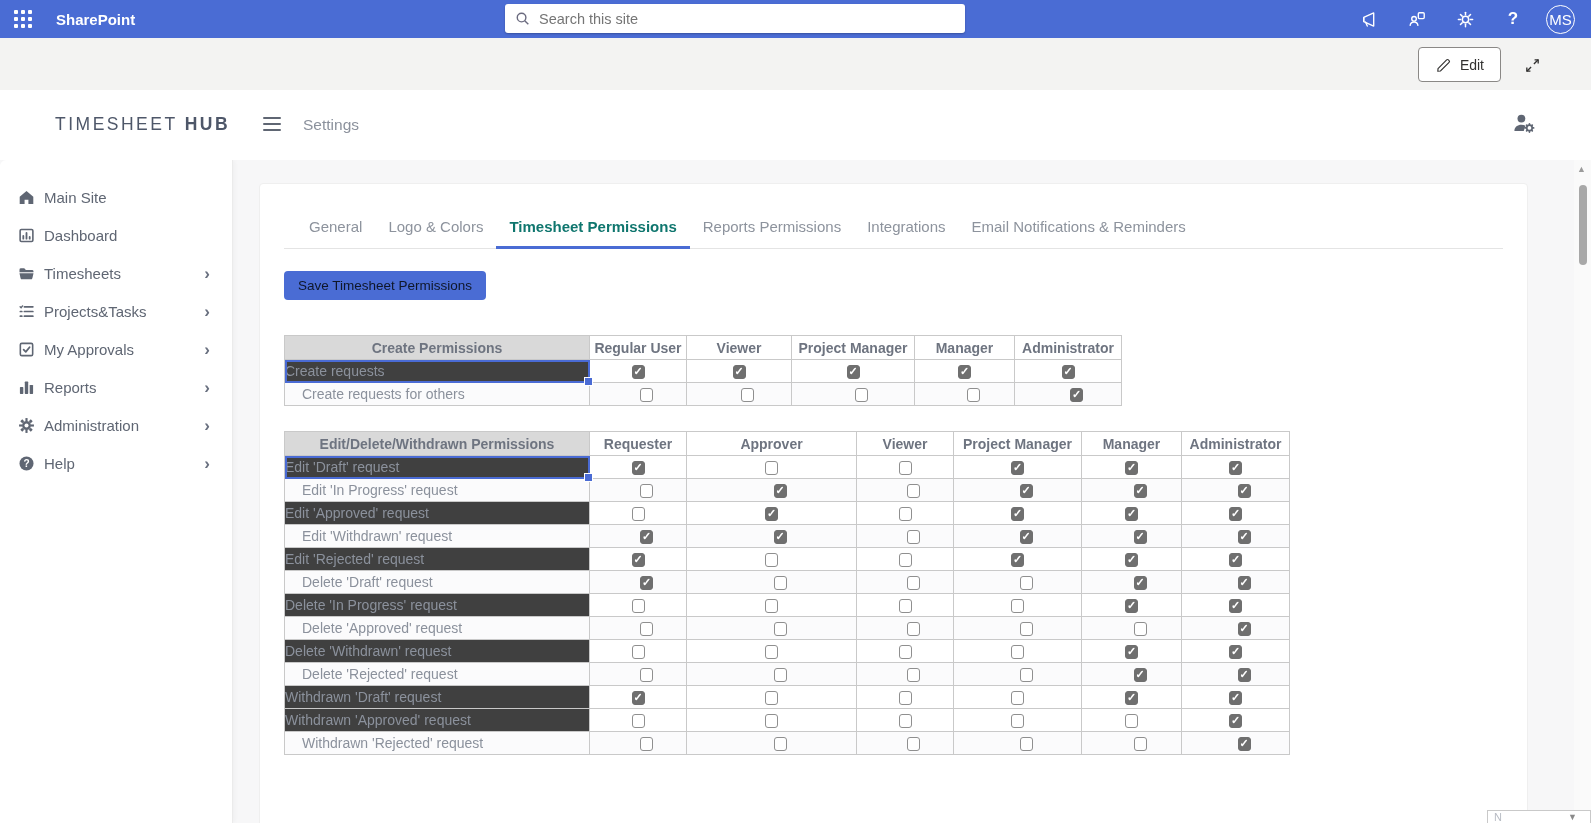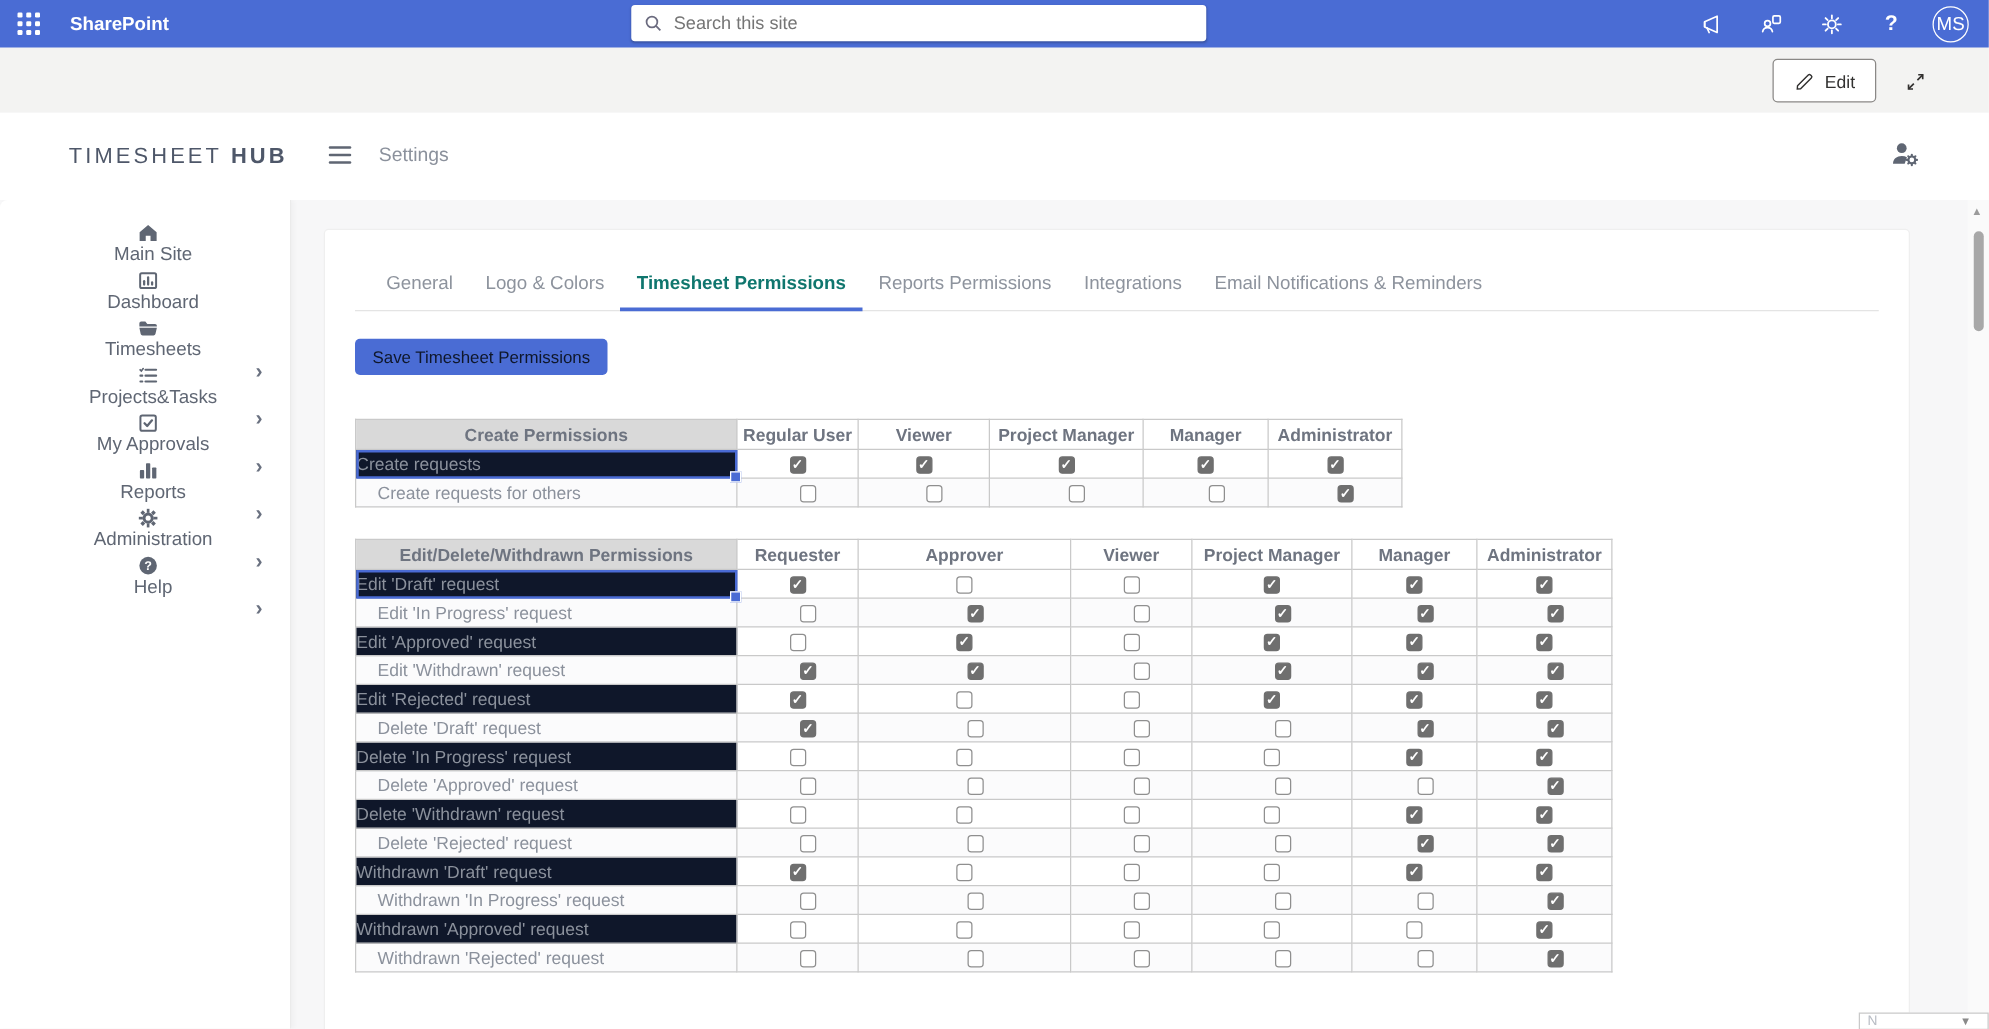--- a/index.html
+++ b/index.html
@@ -41,21 +41,21 @@
   .hamburger { position:absolute; left:263px; top:21px; width:26px; height:26px; cursor:pointer;
     display:flex; flex-direction:column; justify-content:center; gap:4px; }
   .hamburger span { display:block; width:18px; height:2.2px; background:#5f6673; border-radius:1px; }
   .settings-label { position:absolute; left:303px; top:26px; font-size:15.5px; color:#8b919c; }
   .usergear { position:absolute; right:52px; top:20px; width:28px; height:28px; color:#5f6673; cursor:pointer; }
 
   
   .sidebar { position:absolute; left:0; top:160px; width:233px; height:663px; background:#fff;
     border-right:1px solid #ebebeb; padding-top:18px; z-index:5;
     box-shadow:2px 0 4px rgba(0,0,0,.03); border-top-left-radius:6px; }
-  .side-item { height:38px; display:flex; align-items:center; padding:0 14px 0 18px; cursor:pointer; color:#5f6673;flex-direction:column; }
+  .side-item { height:38px; display:flex; align-items:center; padding:0 14px 0 18px; cursor:pointer; color:#5f6673; }
   .side-item .ic { width:17px; height:17px; flex:0 0 17px; display:flex; align-items:center; justify-content:center; }
   .side-item .lbl { margin-left:9px; font-size:15px; font-weight:500; }
   .side-item .chev { margin-left:auto; font-size:17px; font-weight:700; color:#6a7180; line-height:1; padding-right:8px; }
 
   
   .content { position:absolute; left:233px; top:160px; width:1341px; height:663px; background:#f7f7f8; }
   .card { position:absolute; left:26px; top:23px; width:1269px; height:700px; background:#fff;
     border:1px solid #efefef; border-radius:4px; padding:24px 24px 0 24px; }
 
   
@@ -66,21 +66,21 @@
 
   
   .save-btn { margin-top:22px; height:29px; padding:0 14px; background:#4a6cd4; color:#0f172a;
     border:none; border-radius:4px; font-size:13.5px; font-family:"Liberation Sans",sans-serif; cursor:pointer; }
 
   
   table.perm { border-collapse:collapse; table-layout:fixed; margin-top:35px; font-size:14px; }
   table.perm th, table.perm td { border:1px solid #c9c9c9; height:23px; padding:0; }
   table.perm th { font-weight:600; color:#6e7480; text-align:center; background:#fff; height:24px; }
   table.perm th.group { background:#d9d9d9; }
-  td.rowlabel { color:#8b919c; padding-left:6px; background:#0f172a; cursor:cell; }
+  td.rowlabel { color:#8b919c; padding-left:6px; background:#404040; cursor:cell; }
   td.rowlabel.selected { outline:2px solid #4a6bd4; outline-offset:-2px; position:relative; }
   td.rowlabel.selected::after { content:""; position:absolute; right:-4px; bottom:-4px; width:7px; height:7px;
     background:#4a6bd4; border:1px solid #fff; }
   td.cbcell { text-align:center; background:#fff; }
   tr.even td { background:#fbfbfc;padding-left:17px; }
   .cb { display:inline-block; width:13px; height:14px; border:1px solid #8f8f8f; border-radius:3px;
     background:#fff; vertical-align:middle; cursor:pointer; position:relative; }
   .cb.checked { background:#6f6f6f; border-color:#6f6f6f; }
   .cb.checked::after { content:"\2713"; position:absolute; left:0; right:0; top:-1px; text-align:center;
     color:#fff; font-size:11px; font-weight:700; }
@@ -466,29 +466,20 @@
             </tr>
             <tr>
               <td class="rowlabel">Withdrawn 'Draft' request</td>
               <td class="cbcell"><span class="cb checked"></span></td>
               <td class="cbcell"><span class="cb"></span></td>
               <td class="cbcell"><span class="cb"></span></td>
               <td class="cbcell"><span class="cb"></span></td>
               <td class="cbcell"><span class="cb checked"></span></td>
               <td class="cbcell"><span class="cb checked"></span></td>
             </tr>
-            <tr class="even">
-              <td class="rowlabel">Withdrawn 'In Progress' request</td>
-              <td class="cbcell"><span class="cb"></span></td>
-              <td class="cbcell"><span class="cb"></span></td>
-              <td class="cbcell"><span class="cb"></span></td>
-              <td class="cbcell"><span class="cb"></span></td>
-              <td class="cbcell"><span class="cb"></span></td>
-              <td class="cbcell"><span class="cb checked"></span></td>
-            </tr>
             <tr>
               <td class="rowlabel">Withdrawn 'Approved' request</td>
               <td class="cbcell"><span class="cb"></span></td>
               <td class="cbcell"><span class="cb"></span></td>
               <td class="cbcell"><span class="cb"></span></td>
               <td class="cbcell"><span class="cb"></span></td>
               <td class="cbcell"><span class="cb"></span></td>
               <td class="cbcell"><span class="cb checked"></span></td>
             </tr>
             <tr class="even">

